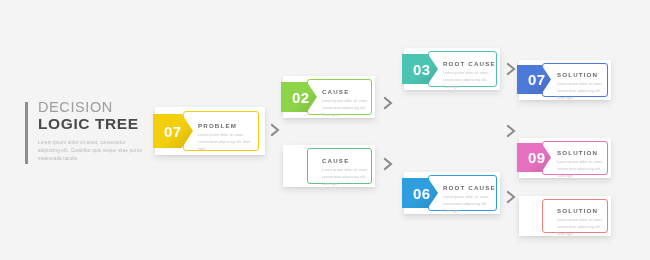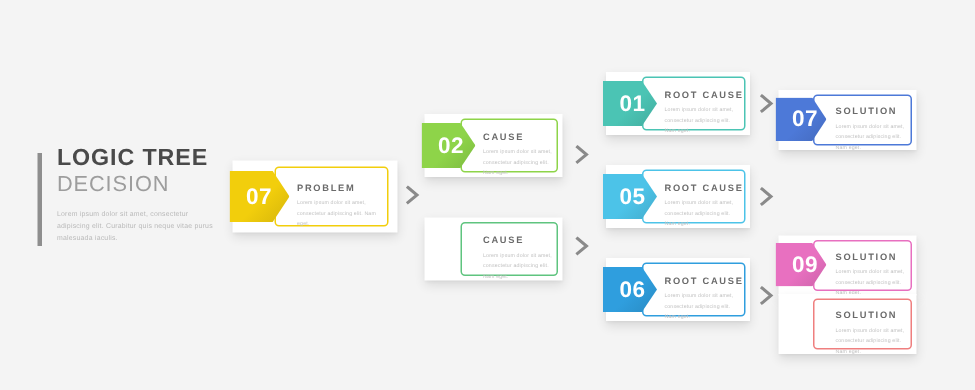--- a/index.html
+++ b/index.html
@@ -77,22 +77,22 @@
   .chev svg{display:block;}
 </style>
 </head>
 <body>
 
 <div id="stage">
 
   <div id="title-block">
     <div id="title-bar"></div>
     <div id="title-text">
+      <div id="decision">DECISION</div>
       <div id="logic-tree">LOGIC TREE</div>
-      <div id="decision">DECISION</div>
       <div id="title-body">Lorem ipsum dolor sit amet, consectetur adipiscing elit. Curabitur quis neque vitae purus malesuada iaculis.</div>
     </div>
   </div>
 
   <div class="node" id="node-01" style="left:155px;top:107px;width:110px;height:48px;">
     <div class="card" style="width:110px;height:48px;"></div>
     <div class="outline" style="left: 28px; top: 4px; width: 76px; height: 40px; border-color: rgb(242, 206, 12);"></div>
     <div class="badge" style="left: -2px; top: 7px; width: 40px; height: 34px; background: linear-gradient(135deg, rgb(242, 206, 12) 0%, rgb(242, 206, 12) 55%, rgb(213, 181, 11) 100%);">
       <span class="badge-num">07</span>
     </div>
@@ -138,45 +138,34 @@
   <div class="chev" style="left:383px;top:157px;">
     <svg width="10" height="14" viewBox="0 0 10 14" aria-hidden="true">
       <polyline points="2,2 8,7 2,12" fill="none" stroke="#8a8a8a" stroke-width="2" stroke-linecap="square" stroke-linejoin="miter"></polyline>
     </svg>
   </div>
 
   <div class="node" id="node-04" style="left:404px;top:48px;width:96px;height:42px;">
     <div class="card" style="width:96px;height:42px;"></div>
     <div class="outline" style="left: 24px; top: 3px; width: 69px; height: 36px; border-color: rgb(75, 196, 180);"></div>
     <div class="badge" style="left: -2px; top: 6px; width: 36px; height: 30px; background: linear-gradient(135deg, rgb(75, 196, 180) 0%, rgb(75, 196, 180) 55%, rgb(66, 172, 158) 100%);">
-      <span class="badge-num">01</span>
+      <span class="badge-num">03</span>
     </div>
     <div class="node-text" style="left:39px;top:12px;width:52px;">
       <div class="node-title">ROOT CAUSE</div>
       <div class="node-desc">Lorem ipsum dolor sit amet, consectetur adipiscing elit. Nam eget.</div>
     </div>
   </div>
 
   <div class="chev" style="left:506px;top:62px;">
     <svg width="10" height="14" viewBox="0 0 10 14" aria-hidden="true">
       <polyline points="2,2 8,7 2,12" fill="none" stroke="#8a8a8a" stroke-width="2" stroke-linecap="square" stroke-linejoin="miter"></polyline>
     </svg>
   </div>
 
-  <div class="node" id="node-05" style="left:404px;top:110px;width:96px;height:42px;">
-    <div class="card" style="width:96px;height:42px;"></div>
-    <div class="outline" style="left: 24px; top: 3px; width: 69px; height: 36px; border-color: rgb(76, 195, 232);"></div>
-    <div class="badge" style="left: -2px; top: 6px; width: 36px; height: 30px; background: linear-gradient(135deg, rgb(76, 195, 232) 0%, rgb(76, 195, 232) 55%, rgb(67, 172, 204) 100%);">
-      <span class="badge-num">05</span>
-    </div>
-    <div class="node-text" style="left:39px;top:12px;width:52px;">
-      <div class="node-title">ROOT CAUSE</div>
-      <div class="node-desc">Lorem ipsum dolor sit amet, consectetur adipiscing elit. Nam eget.</div>
-    </div>
-  </div>
 
   <div class="chev" style="left:506px;top:124px;">
     <svg width="10" height="14" viewBox="0 0 10 14" aria-hidden="true">
       <polyline points="2,2 8,7 2,12" fill="none" stroke="#8a8a8a" stroke-width="2" stroke-linecap="square" stroke-linejoin="miter"></polyline>
     </svg>
   </div>
 
   <div class="node" id="node-06" style="left:404px;top:172px;width:96px;height:26px;">
     <div class="card" style="width:96px;height:42px;"></div>
     <div class="outline" style="left: 24px; top: 3px; width: 69px; height: 36px; border-color: rgb(47, 158, 222);"></div>
@@ -201,21 +190,21 @@
     <div class="badge" style="left: -2px; top: 5px; width: 34px; height: 29px; background: linear-gradient(135deg, rgb(77, 121, 216) 0%, rgb(77, 121, 216) 55%, rgb(68, 106, 190) 100%);">
       <span class="badge-num">07</span>
     </div>
     <div class="node-text" style="left:38px;top:11px;width:50px;">
       <div class="node-title">SOLUTION</div>
       <div class="node-desc">Lorem ipsum dolor sit amet, consectetur adipiscing elit. Nam eget.</div>
     </div>
   </div>
 
 
-  <div class="node" id="node-09" style="left:519px;top:138px;width:92px;height:32px;margin-top:19px;">
+  <div class="node" id="node-09" style="left:519px;top:138px;width:92px;height:32px;">
     <div class="card" style="width:92px;height:40px;"></div>
     <div class="outline" style="left: 23px; top: 3px; width: 66px; height: 34px; border-color: rgb(232, 112, 192);"></div>
     <div class="badge" style="left: -2px; top: 5px; width: 34px; height: 29px; background: linear-gradient(135deg, rgb(232, 112, 192) 0%, rgb(232, 112, 192) 55%, rgb(204, 99, 169) 100%);">
       <span class="badge-num">09</span>
     </div>
     <div class="node-text" style="left:38px;top:11px;width:50px;">
       <div class="node-title">SOLUTION</div>
       <div class="node-desc">Lorem ipsum dolor sit amet, consectetur adipiscing elit. Nam eget.</div>
     </div>
   </div>

